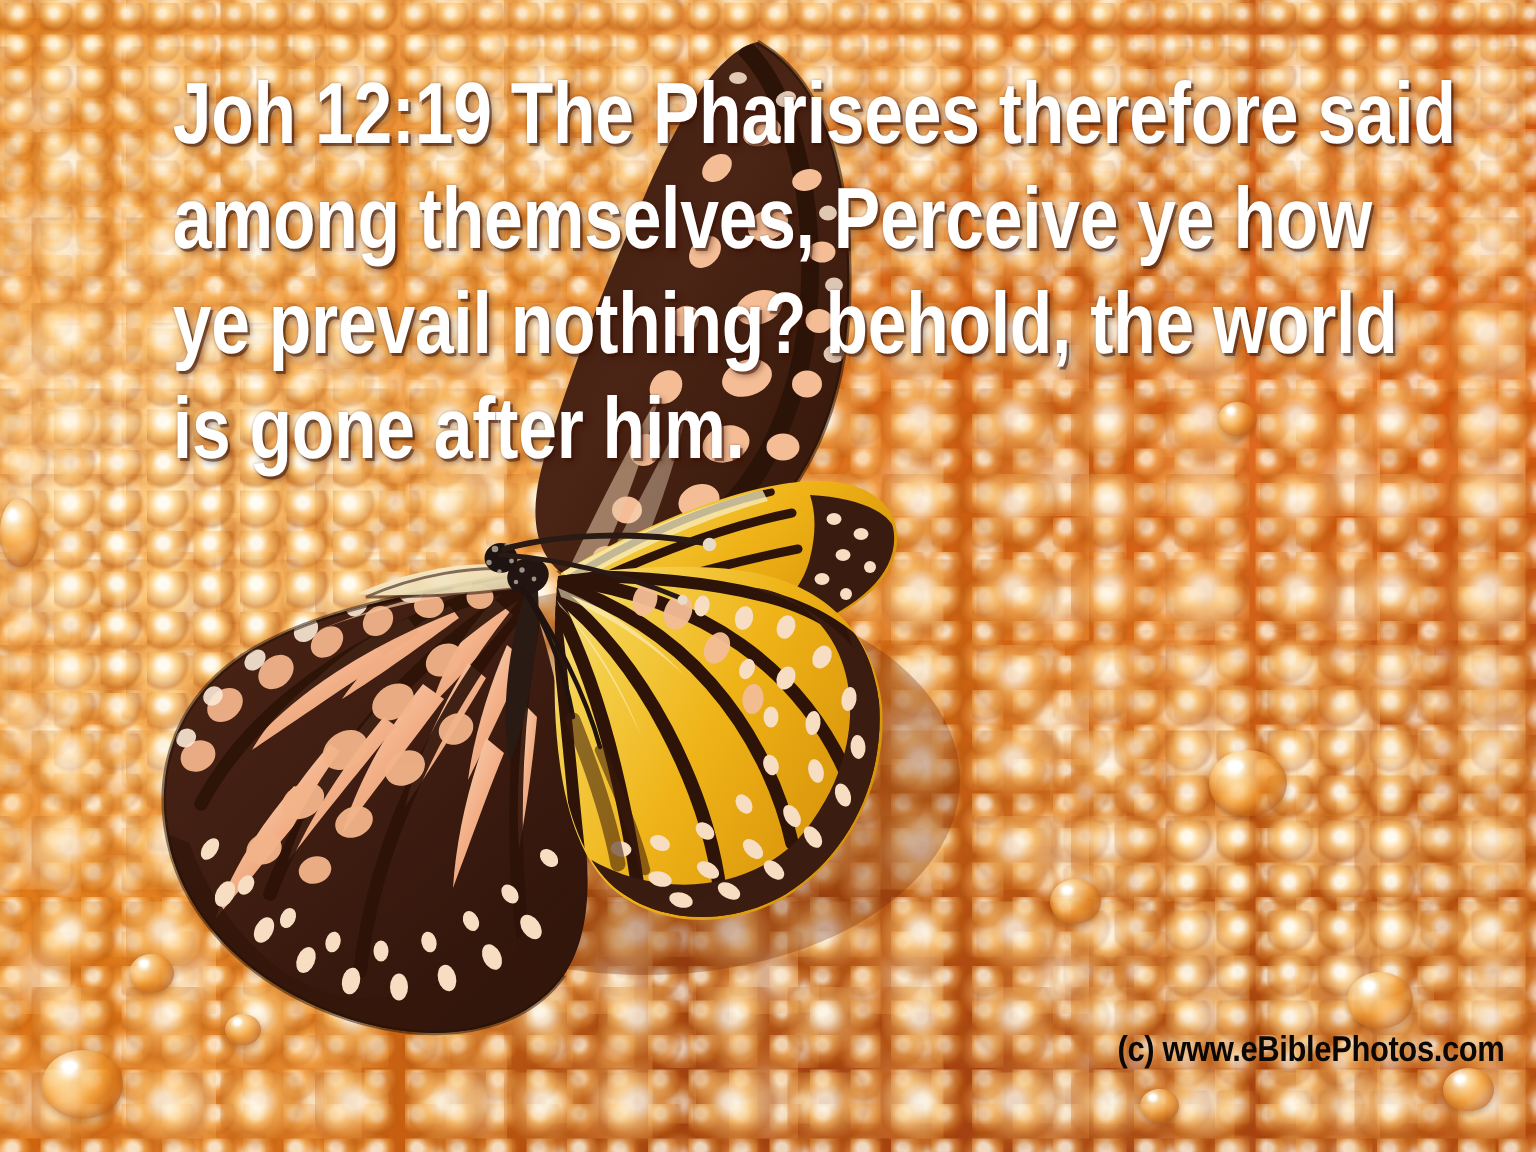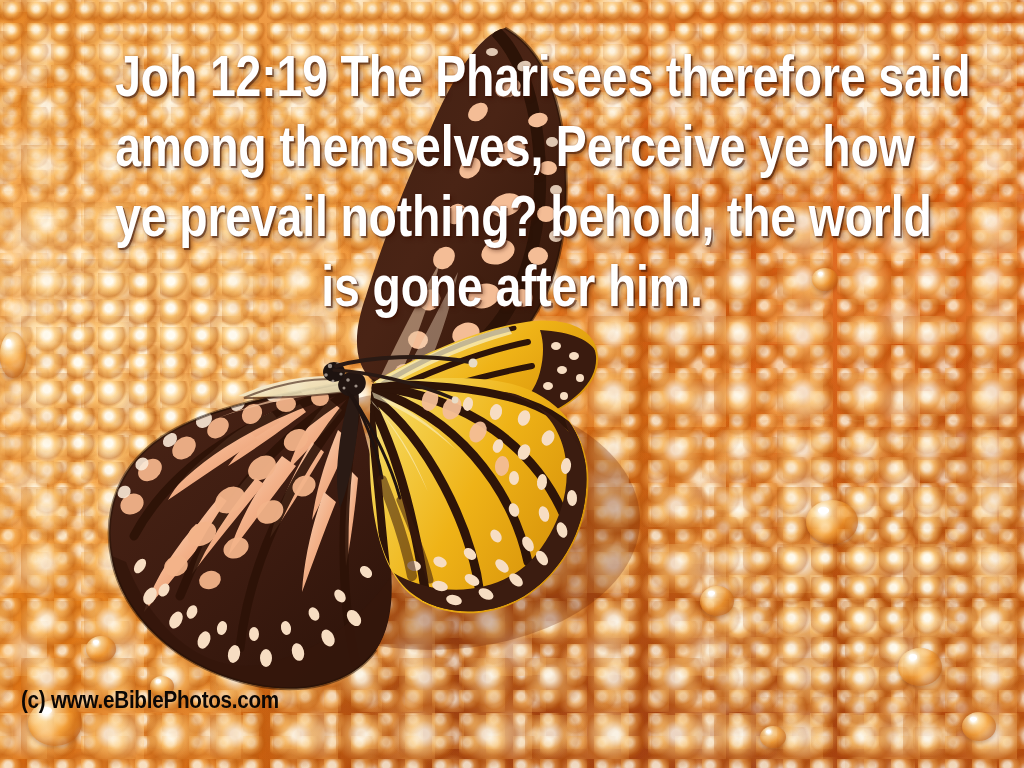--- a/index.html
+++ b/index.html
@@ -118,21 +118,20 @@
     filter:blur(.6px);
   }
 
   
   #butterfly{position:absolute;left:0;top:0;width:1024px;height:768px;}
   #butterfly svg{display:block;}
 
   
   #verse{
     position:absolute;left:0;top:41px;width:1024px;
-    text-align:center;
     padding:0 16px;
     box-sizing:border-box;
   }
   .verse-line{
     display:block;
     font-family:"Liberation Sans Narrow","Liberation Sans",sans-serif;
     font-weight:700;
     font-size:58px;
     line-height:70px;
     letter-spacing:-0.2px;
@@ -142,21 +141,21 @@
     white-space:nowrap;
     text-shadow:
       2px 2px 0 rgba(60,18,4,.50),
       3px 3px 5px rgba(60,18,4,.45),
       0 0 2px rgba(80,28,6,.35);
   }
 
   
   #watermark{
     position:absolute;left:0;top:688px;width:1024px;
-    text-align:left;
+    text-align:right;
   }
   #watermark .wm-text{
     display:inline-block;
     font-family:"Liberation Sans Narrow","Liberation Sans",sans-serif;
     font-weight:700;
     font-size:24px;
     line-height:24px;
     letter-spacing:-0.3px;
     color:#0b0705;
     transform:scaleX(.86);

